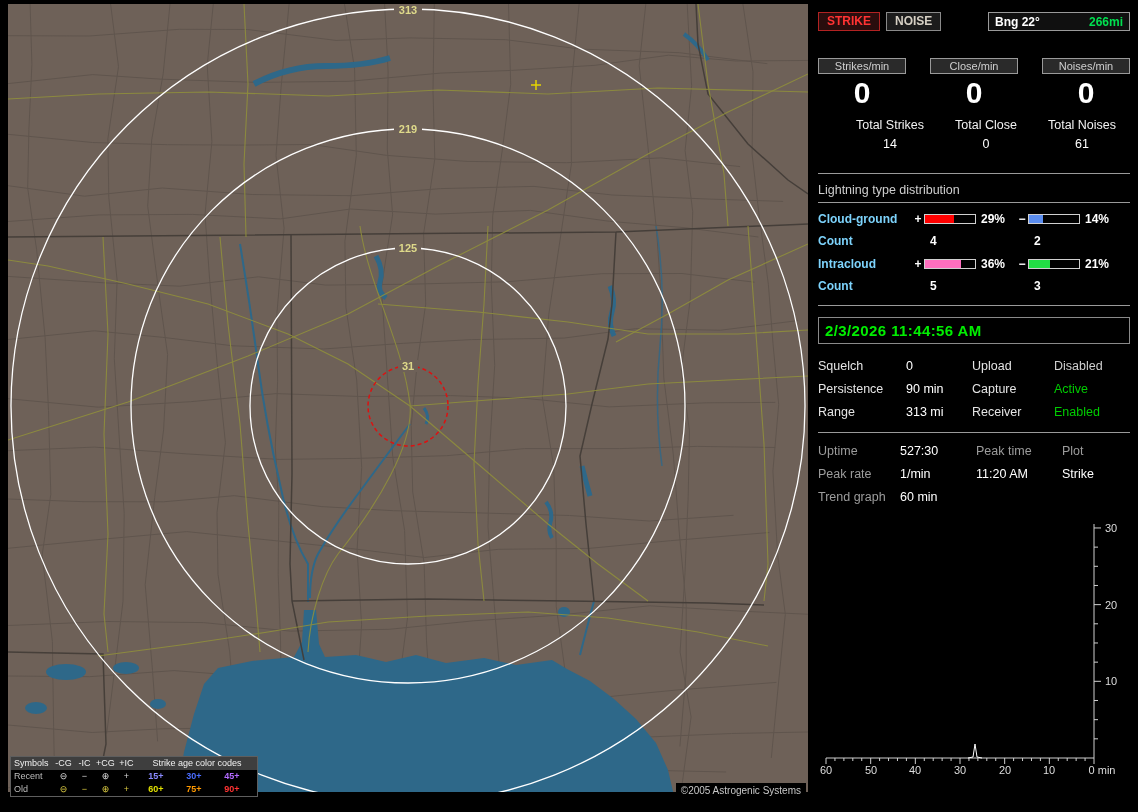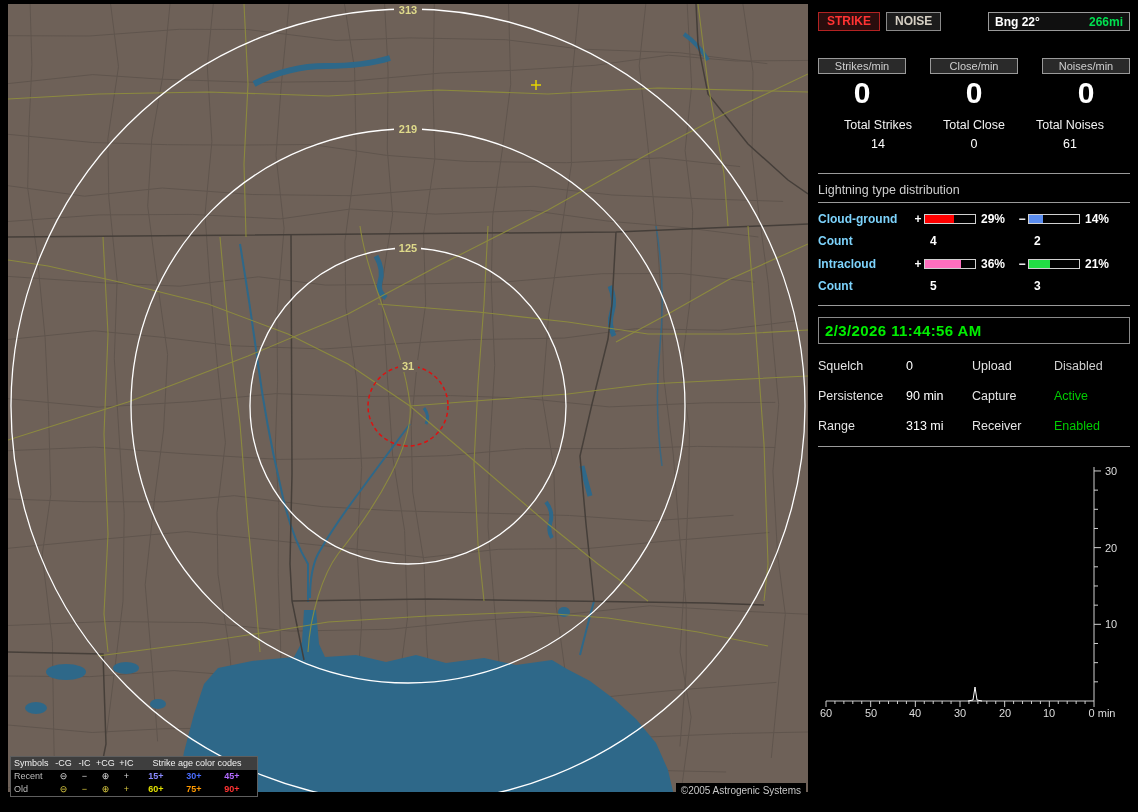--- a/index.html
+++ b/index.html
@@ -36,21 +36,21 @@
   .btn-noise  { border:1px solid #8a8a8a; }
   .bng-box { margin-left:auto; width:142px; height:19px; border:1px solid #9a9a9a; background:#101010;
              display:flex; justify-content:space-between; align-items:center; padding:0 6px; font-weight:bold;gap:44px; }
 
   .rates-row { margin-top:27px; display:flex; justify-content:space-between; }
   .rate-box { width:88px; height:16px; line-height:14px; text-align:center; background:#2a2a2a;
               border:1px solid #9a9a9a; color:#cfcfcf; font-size:11px; cursor:pointer; }
   .zeros-row { margin-top:3px; display:flex; justify-content:space-between; }
   .zero { width:88px; text-align:center; font-size:30px; line-height:32px; font-weight:bold; color:#fff; }
 
-  .totals-row { margin-top:9px; display:flex; justify-content:center; }
+  .totals-row { margin-top:9px; display:flex; justify-content:flex-end; }
   .total { width:96px; text-align:center; }
   .total .t-label { font-size:12.5px; color:#f2f2f2; }
   .total .t-value { margin-top:5px; font-size:12.5px; color:#fff; }
 
   .hr { border:none; border-top:1px solid #9a9a9a; height:0; }
   .hr1 { margin-top:22px; }
   .dist-title { margin-top:9px; color:#cfcfcf; font-size:12.5px; }
   .hr2 { margin-top:5px; }
 
   .dist-row { display:flex; align-items:center; margin-top:9px; }
@@ -60,21 +60,21 @@
   .bar { width:52px; height:10px; border:1px solid #d0d0d0; background:#000; display:inline-block; }
   .bar .fill { display:block; height:100%; }
   .d-pct { width:40px; padding-left:5px; font-weight:bold; color:#fff; }
   .bar-slot { width:52px; padding-left:6px; font-weight:bold; color:#fff; }
 
   .hr3 { margin-top:12px; }
   .dt-box { margin-top:11px; border:1px solid #8a8a8a; padding:4px 6px; font-size:15px;
             font-weight:bold; letter-spacing:.4px; }
 
   .settings { margin-top:15px; display:grid; grid-template-columns:88px 66px 82px 76px;
-              row-gap:16px; font-size:12.5px; }
+              row-gap:9px; font-size:12.5px; }
   .settings .lbl { color:#e4e4e4; }
   .settings .val { color:#fff; }
 
   .hr4 { margin-top:13px; }
   .status { margin-top:11px; display:grid; grid-template-columns:82px 76px 86px 68px;
             row-gap:9px; font-size:12.5px; }
   .status .lbl { color:#9c9c9c; }
   .status .val { color:#fff; }
 
   .trend { margin-top:14px; }
@@ -325,20 +325,36 @@
     <span class="val" style="color: rgb(0, 204, 0);">Active</span>
 
     <span class="lbl">Range</span>
     <span class="val" style="color: rgb(255, 255, 255);">313 mi</span>
     <span class="lbl">Receiver</span>
     <span class="val" style="color: rgb(0, 204, 0);">Enabled</span>
   </div>
 
   <div class="hr hr4"></div>
 
+  <div class="status">
+    <span class="lbl">Uptime</span>
+    <span class="val">527:30</span>
+    <span class="lbl">Peak time</span>
+    <span class="lbl">Plot</span>
+
+    <span class="lbl">Peak rate</span>
+    <span class="val">1/min</span>
+    <span class="val">11:20 AM</span>
+    <span class="val">Strike</span>
+
+    <span class="lbl">Trend graph</span>
+    <span class="val">60 min</span>
+    <span></span>
+      <span></span>
+  </div>
 
   <svg class="trend" width="312" height="270" viewBox="0 0 312 270">
     <g stroke="#cfcfcf" stroke-width="1" fill="none">
       <path d="M276,6 L276,240 M8,240 L276,240"></path>
       <g id="yticks">
           <line x1="276" y1="220.82999999999998" x2="280" y2="220.82999999999998"></line>
           <line x1="276" y1="201.66" x2="280" y2="201.66"></line>
           <line x1="276" y1="182.49" x2="280" y2="182.49"></line>
           <line x1="276" y1="163.32" x2="283" y2="163.32"></line>
           <line x1="276" y1="144.14999999999998" x2="280" y2="144.14999999999998"></line>

